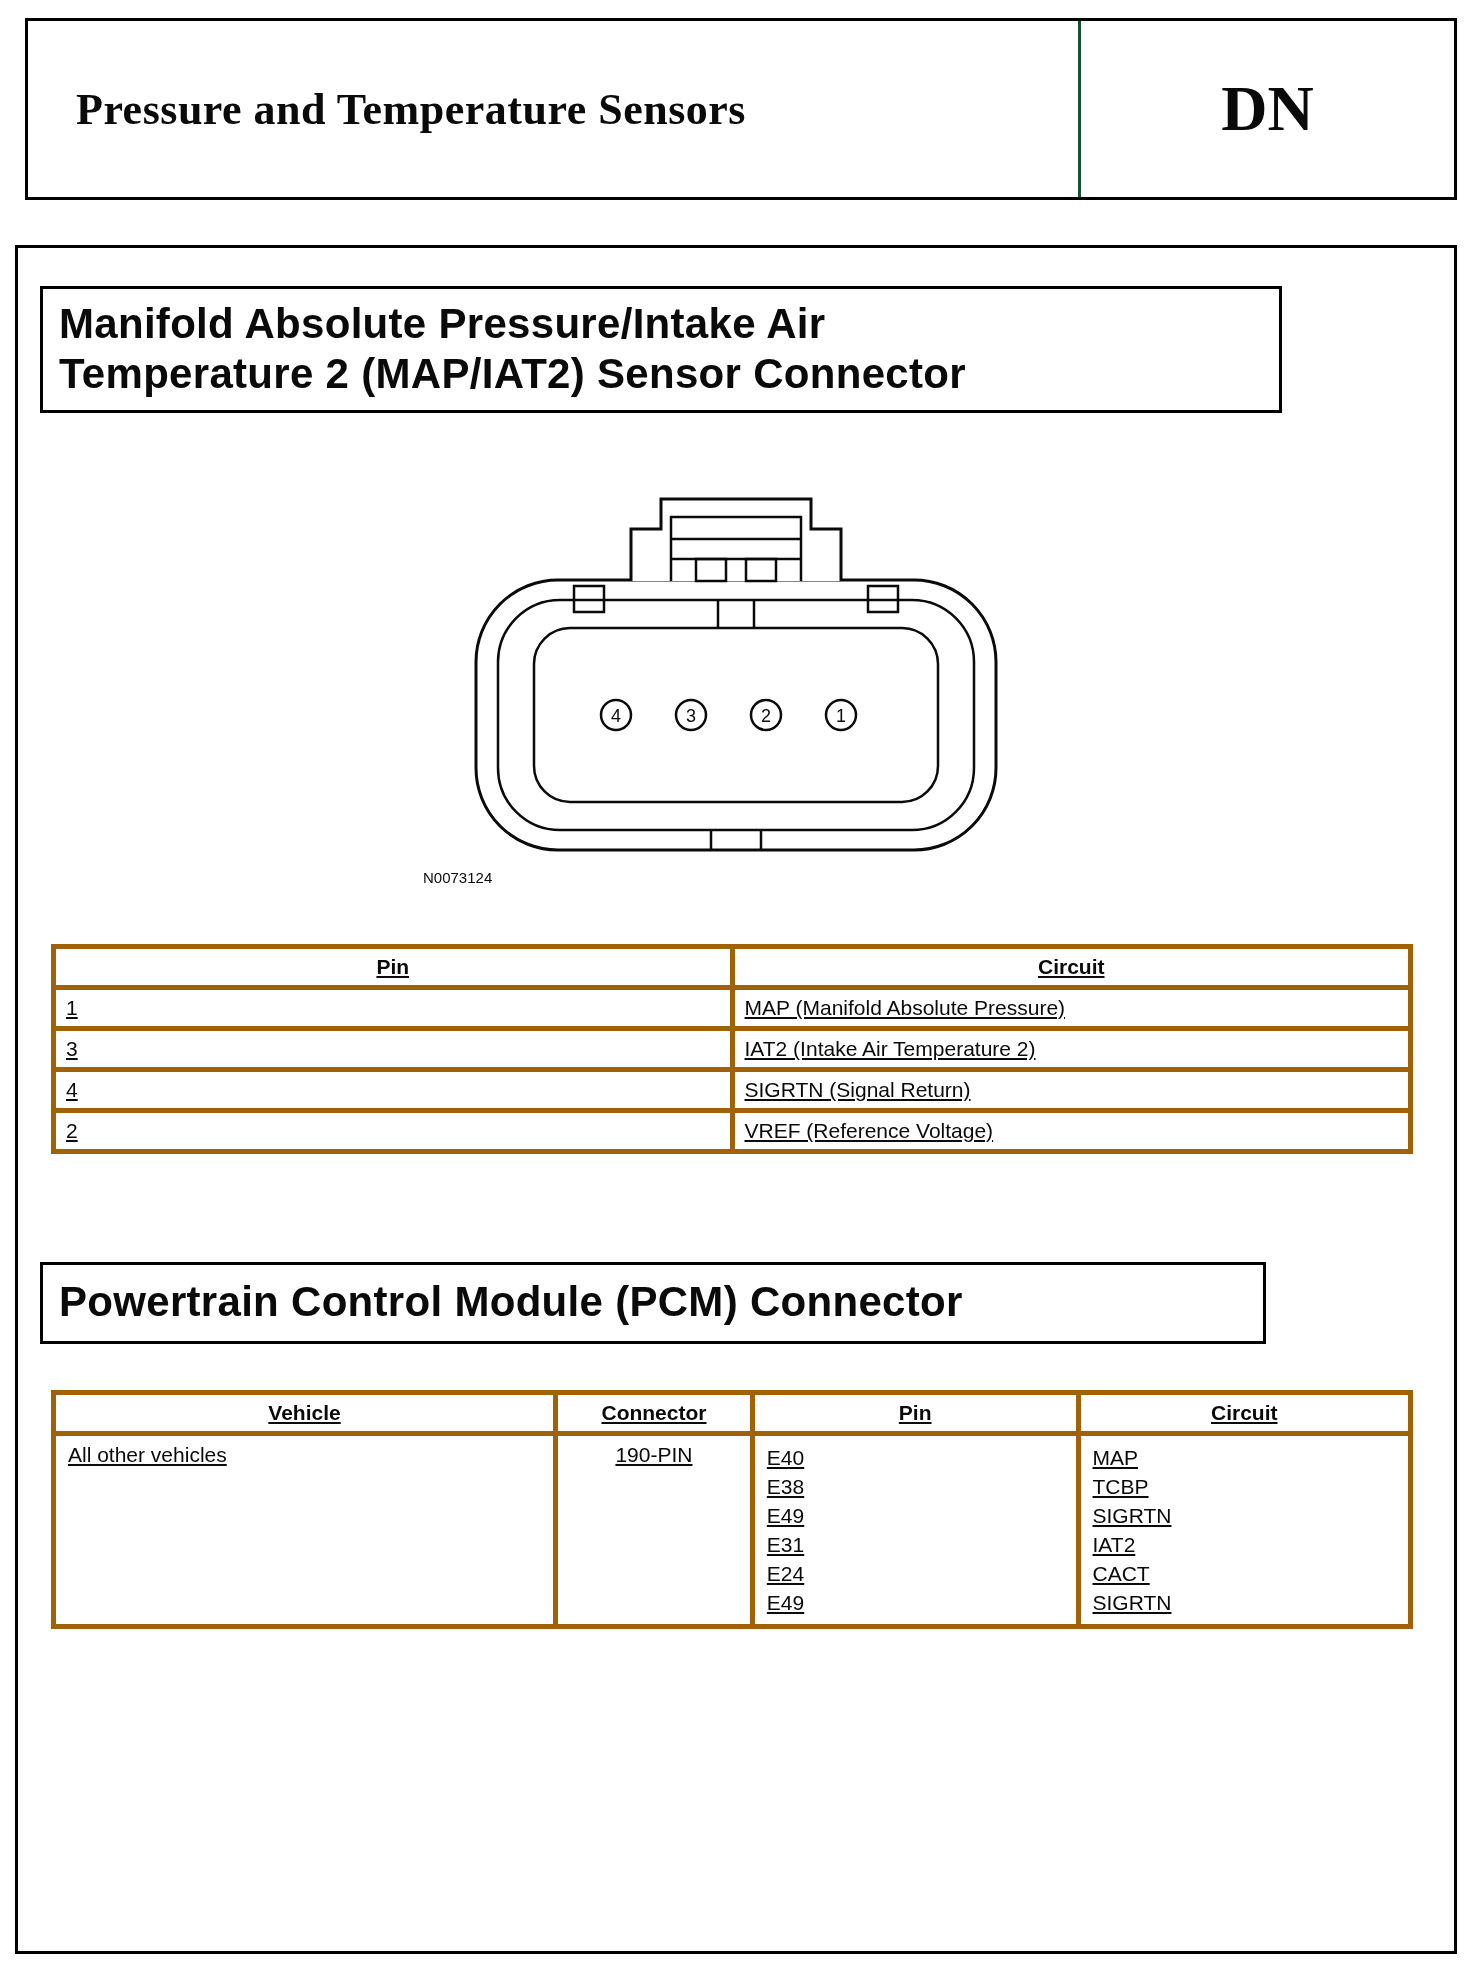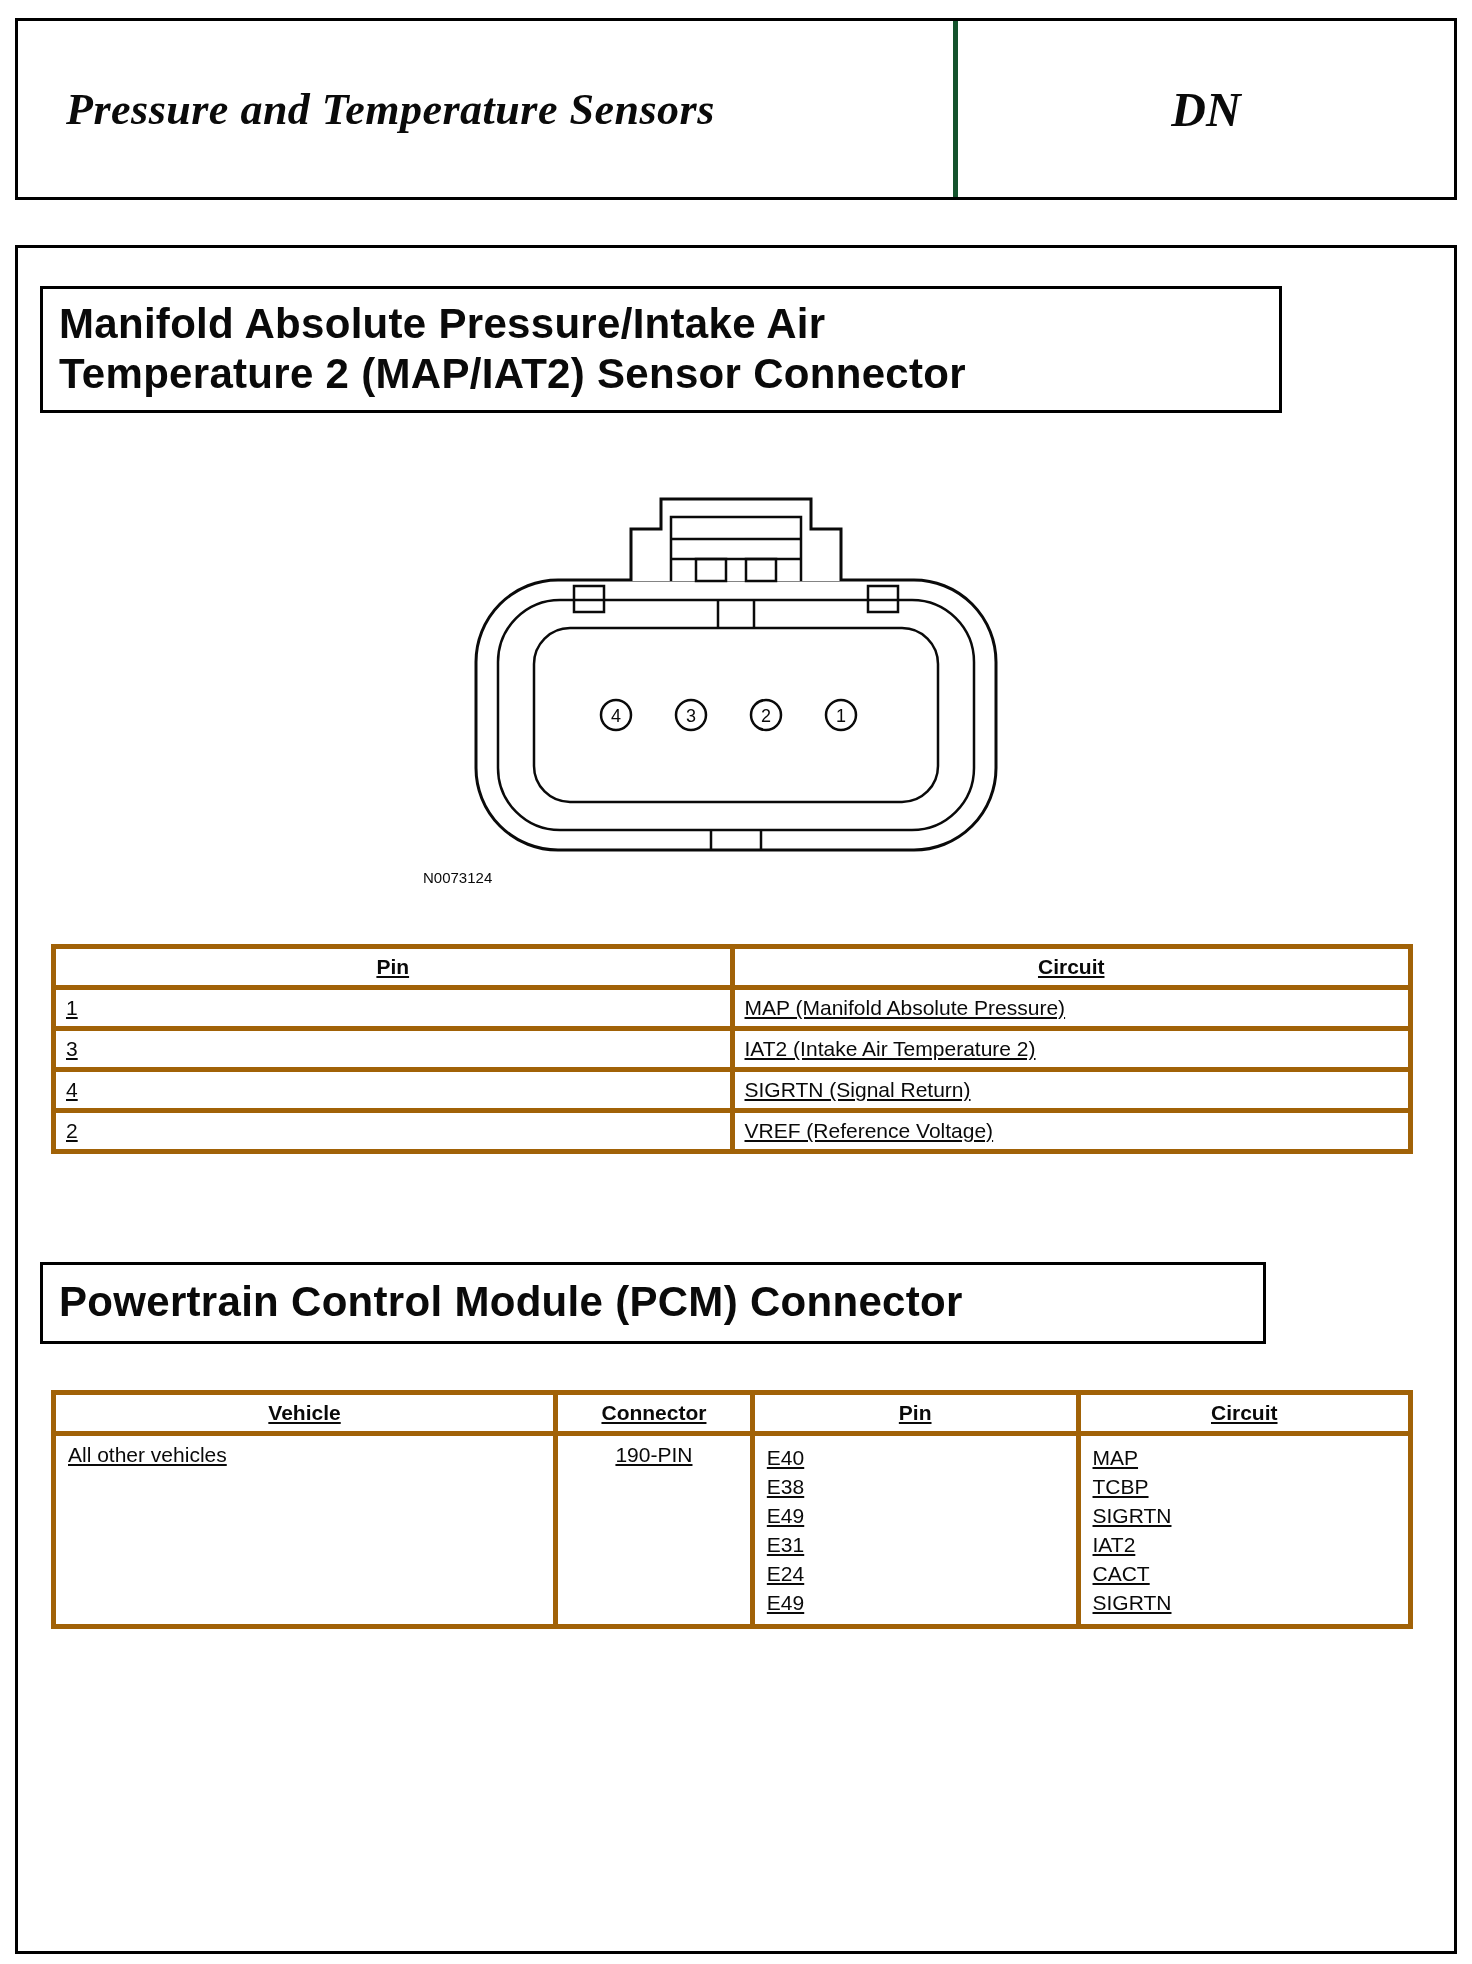--- a/index.html
+++ b/index.html
@@ -11,46 +11,45 @@
     width: 1472px;
     height: 1964px;
     background: #ffffff;
     margin: 0 auto;
     overflow: hidden;
   }
 
   
   .header-box {
     position: absolute;
-    left: 15px; right: 15px; top: 18px;
+    left: 25px; right: 15px; top: 18px;
     height: 182px;
     border: 3px solid #000;
     display: flex;
     align-items: stretch;
-    font-style: italic;
   }
   .header-title-cell {
     flex: 1;
     display: flex;
     align-items: center;
     padding-left: 48px;
     font-family: "Liberation Serif", serif;
     font-weight: bold;
     font-size: 44px;
     letter-spacing: 0.5px;
   }
   .header-code-cell {
-    width: 501px;
-    border-left: 5px solid #14532d;
+    width: 376px;
+    border-left: 3px solid #14532d;
     display: flex;
     align-items: center;
     justify-content: center;
     font-family: "Liberation Serif", serif;
     font-weight: bold;
-    font-size: 48px;
+    font-size: 64px;
   }
 
   
   .main-box {
     position: absolute;
     left: 15px; right: 15px;
     top: 245px; bottom: 10px;
     border: 3px solid #000;
     overflow: hidden;
   }

